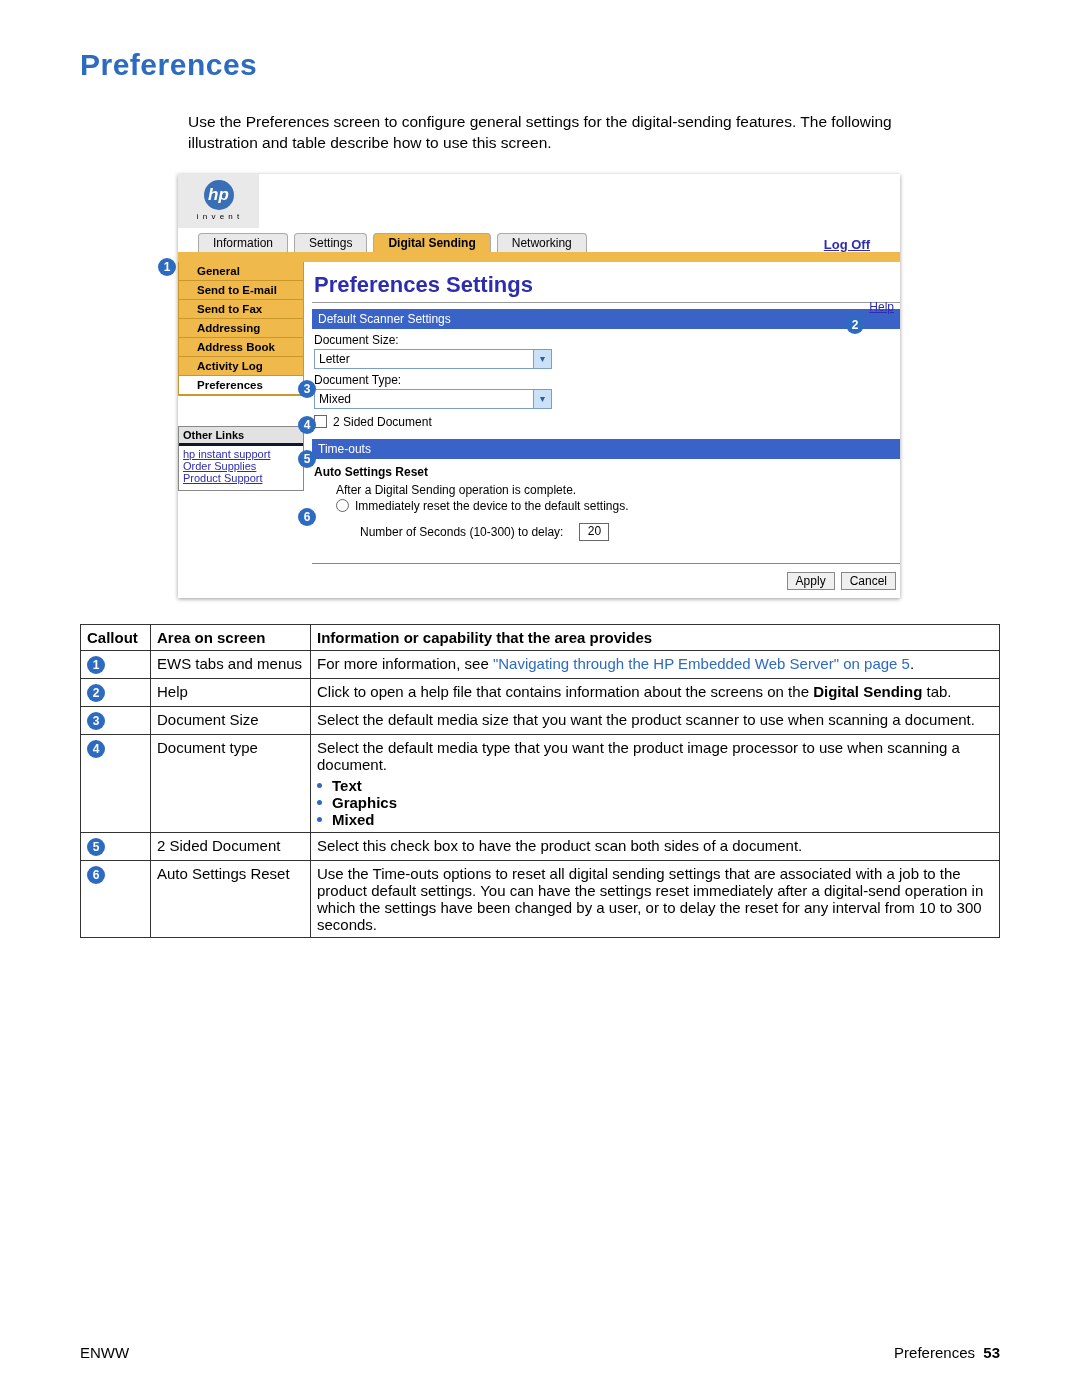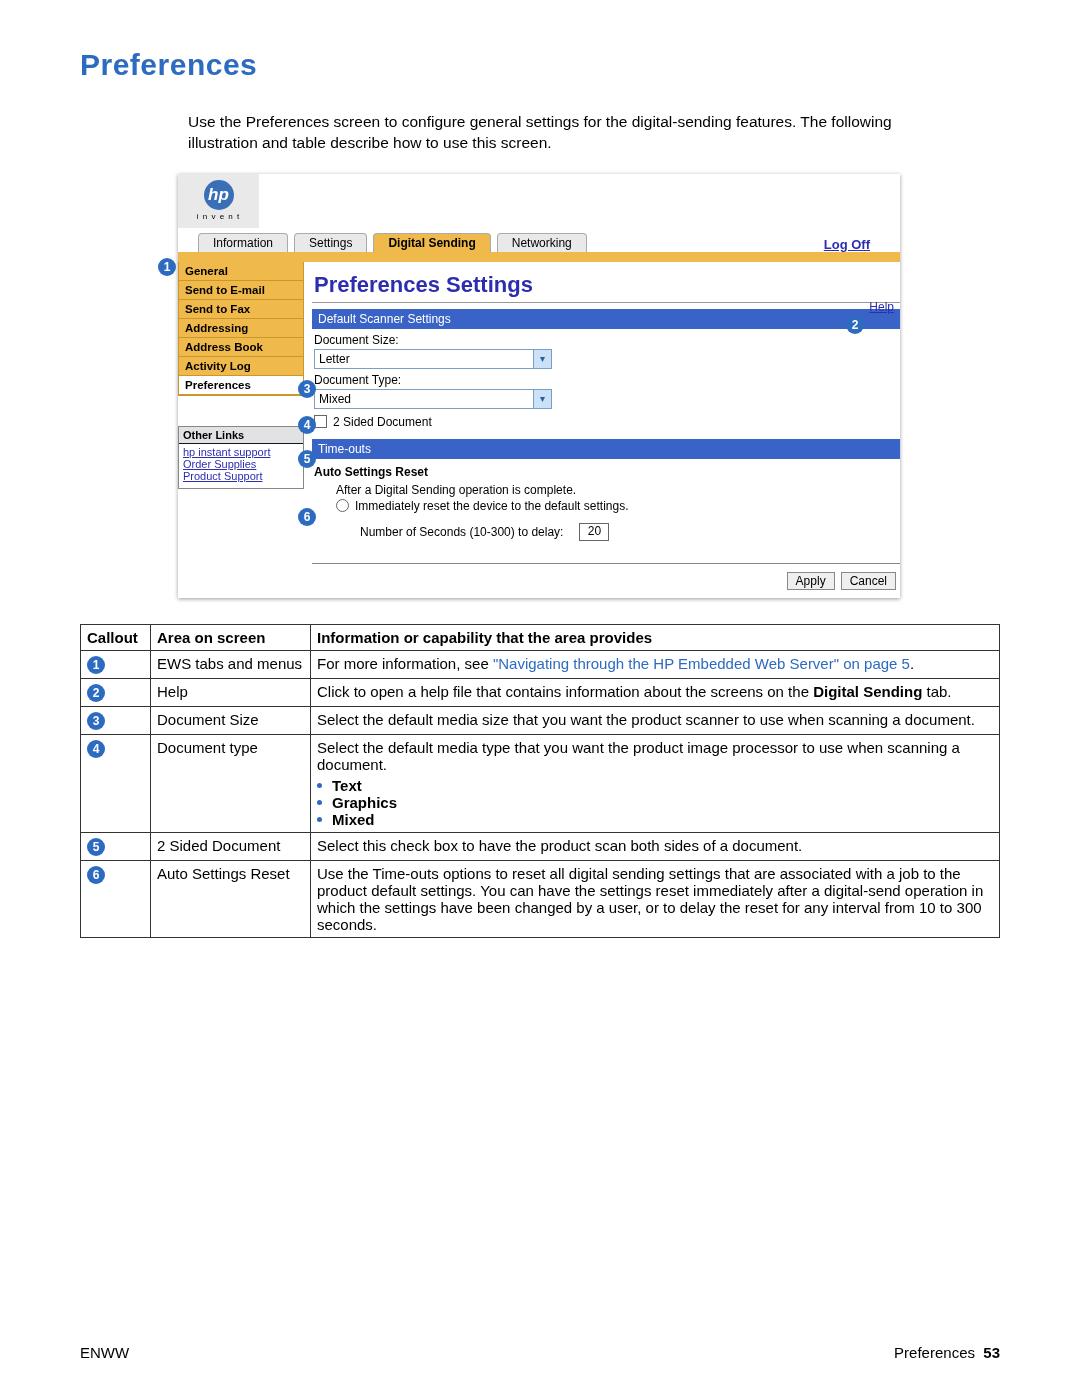--- a/index.html
+++ b/index.html
@@ -18,24 +18,24 @@
   .hdr-title { font-size: 22px; font-weight: normal; margin-top: 2px; }
   .tabrow { display: flex; align-items: flex-end; height: 22px; border-bottom: 0; margin-top: 2px; }
   .tab { background: #e9e9e9; border: 1px solid #aaa; border-bottom: none; border-radius: 4px 4px 0 0; padding: 2px 14px; margin-right: 6px; font-size: 12px; cursor: pointer; }
   .tab.active { background: #f0b94b; font-weight: bold; }
   .tabrow .spacer { flex: 1; }
   .logoff { color: #2d2db0; text-decoration: underline; font-weight: bold; font-size: 13px; margin-right: 30px; cursor: pointer; }
   .orangebar { height: 10px; background: #f0b94b; }
   .body-row { display: flex; }
   .leftcol { width: 126px; }
   .menu { background: #f0b94b; border: 1px solid #c9972a; border-top: none; }
-  .menu-item { border-bottom: 1px solid #c9972a; padding: 3px 6px; font-size: 11.5px; font-weight: bold; cursor: pointer; }
+  .menu-item { border-bottom: 1px solid #c9972a; padding: 3px 18px; font-size: 11.5px; font-weight: bold; cursor: pointer; }
   .menu-item.sel { background: #fff; }
   .links-box { border: 1px solid #888; margin-top: 30px; font-size: 11px; }
-  .links-title { background: #e2e2e2; padding: 2px 4px; font-weight: bold; border-bottom: 1px solid #0f172a; }
+  .links-title { background: #e2e2e2; padding: 2px 4px; font-weight: bold; border-bottom: 3px solid #0f172a; }
   .links-body { padding: 2px 4px 6px 4px; }
   .links-body a { display: block; color: #2d2db0; text-decoration: underline; cursor: pointer; }
   .maincol { flex: 1; padding: 4px 0 0 8px; position: relative; }
   .prefs-title { color: #2d2db0; font-size: 22px; font-weight: bold; padding: 6px 0 2px 2px; }
   .help-link { position: absolute; right: 6px; top: 38px; color: #2d2db0; text-decoration: underline; font-size: 12px; cursor: pointer; }
   .hrule { height: 1px; background: #999; margin: 2px 0 6px 0; }
   .section-bar { background: #3a63c7; color: #fff; font-size: 12px; padding: 3px 6px; margin-top: 4px; }
   .field-row { padding: 4px 2px 0 2px; }
   .field-label { font-size: 12px; margin-bottom: 2px; }
   .select { display: flex; align-items: center; border: 1px solid #7b9ec6; height: 20px; width: 238px; font-size: 12px; background: #fff; }

